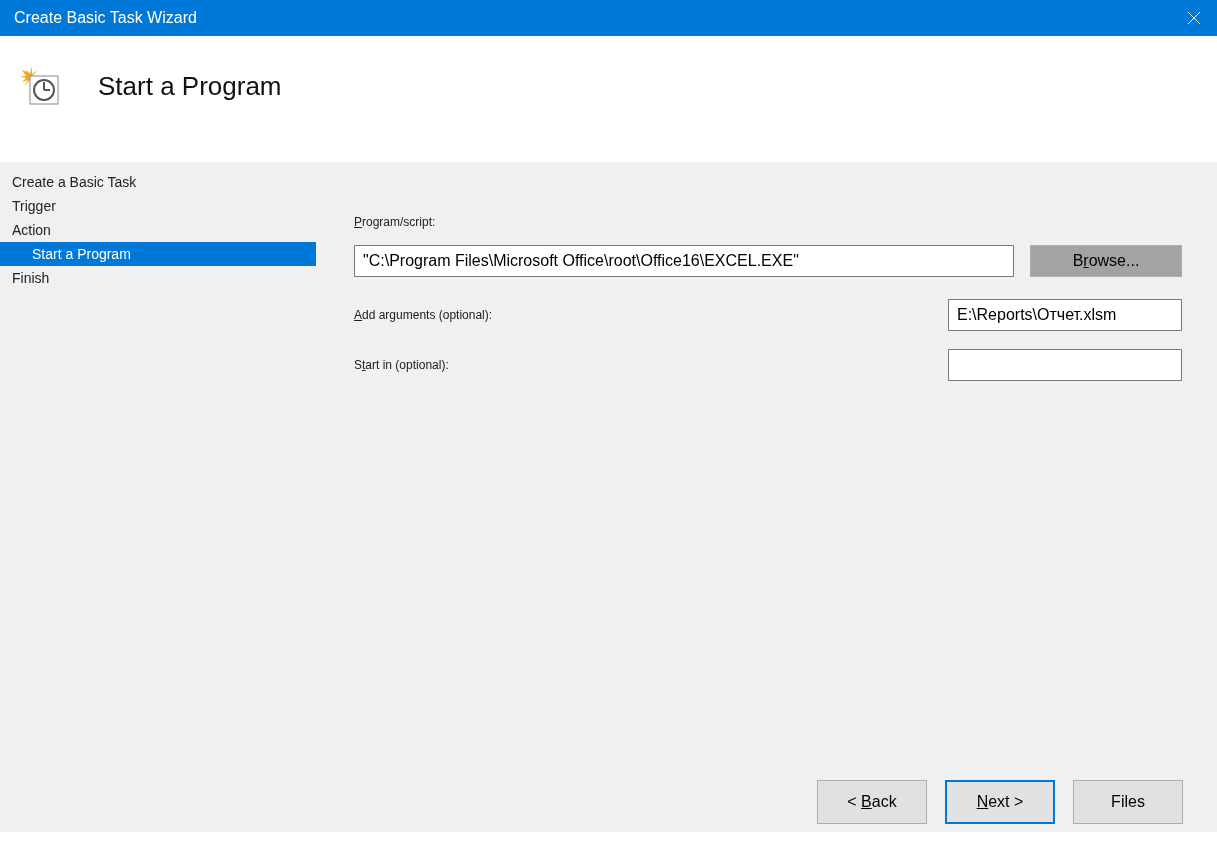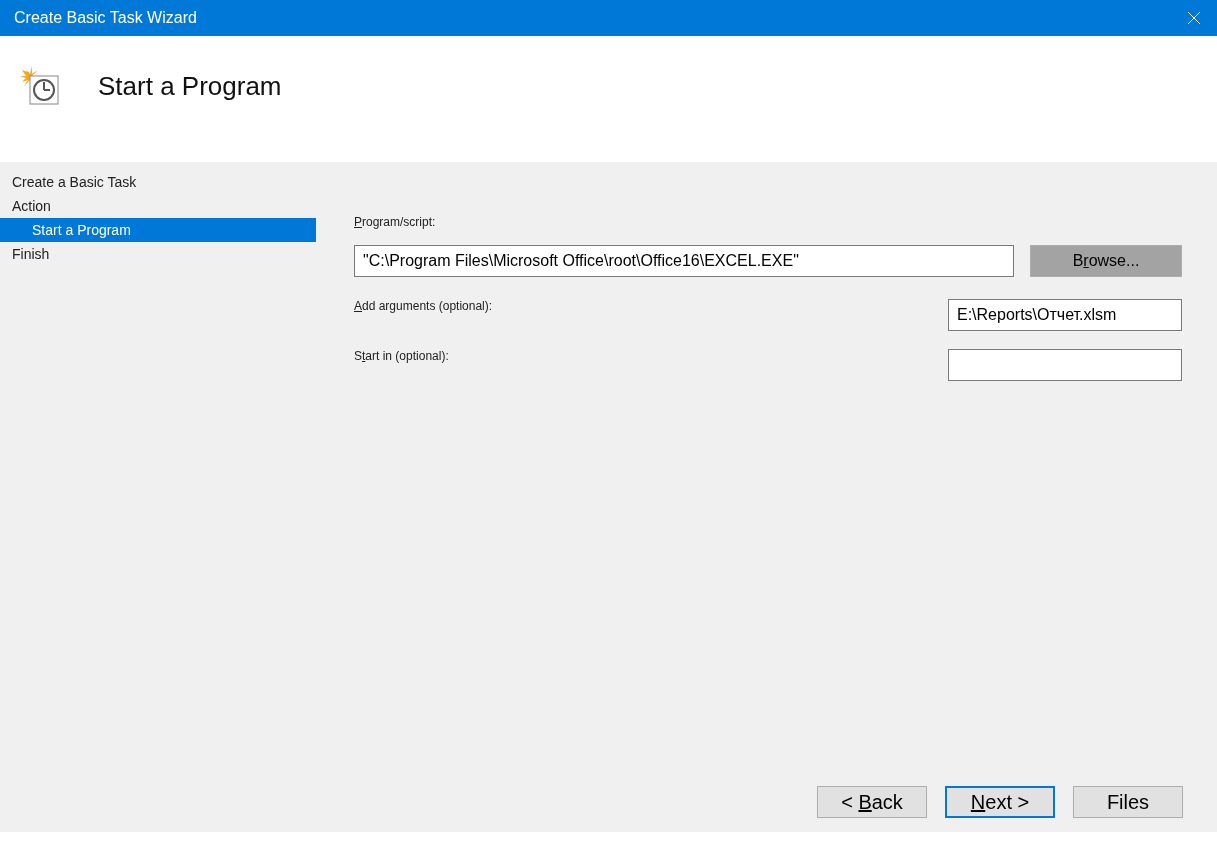--- a/index.html
+++ b/index.html
@@ -93,41 +93,42 @@
     height: 32px;
     font-family: inherit;
     font-size: 16px;
     border: 1px solid #adadad;
     background: #a3a3a3;
     cursor: pointer;
   }
   .args-row, .startin-row {
     display: flex;
     justify-content: space-between;
+    align-items: center;
     margin-bottom: 18px;
   }
   .small-input { width: 234px; margin-left: 19px; }
   .focused-input {
     border: 2px solid #0078d7;
     outline: none;
   }
   .footer {
     background: #f0f0f0;
     height: 60px;
     display: flex;
     justify-content: flex-end;
     align-items: center;
     padding-right: 34px;
     gap: 18px;
   }
   .footer-btn {
     width: 110px;
-    height: 32px;
+    height: 44px;
     font-family: inherit;
-    font-size: 20px;
+    font-size: 16px;
     border: 1px solid #adadad;
     background: #e1e1e1;
     cursor: pointer;
   }
   .footer-btn.default {
     border: 2px solid #0078d7;
   }
   .ul { text-decoration: underline; }
 </style>
 </head>
@@ -152,20 +153,21 @@
       <line x1="26" y1="26" x2="26" y2="18" stroke="#555" stroke-width="2"></line>
       <line x1="26" y1="26" x2="32" y2="26" stroke="#555" stroke-width="2"></line>
     </svg>
   </div>
   <div class="header-title">Start a Program</div>
 </div>
 
 <div class="body">
   <div class="sidebar">
     <div class="sidebar-item">Create a Basic Task</div>
+    <div class="sidebar-item">Trigger</div>
     <div class="sidebar-item">Action</div>
     <div class="sidebar-item indent selected">Start a Program</div>
     <div class="sidebar-item">Finish</div>
   </div>
 
   <div class="main">
     <div class="program-row">
       <span class="form-label"><span class="ul">P</span><span>rogram/script:</span></span>
       <div class="program-input-row">
         <input type="text" class="program-input" value="&quot;C:\Program Files\Microsoft Office\root\Office16\EXCEL.EXE&quot;" style="">

